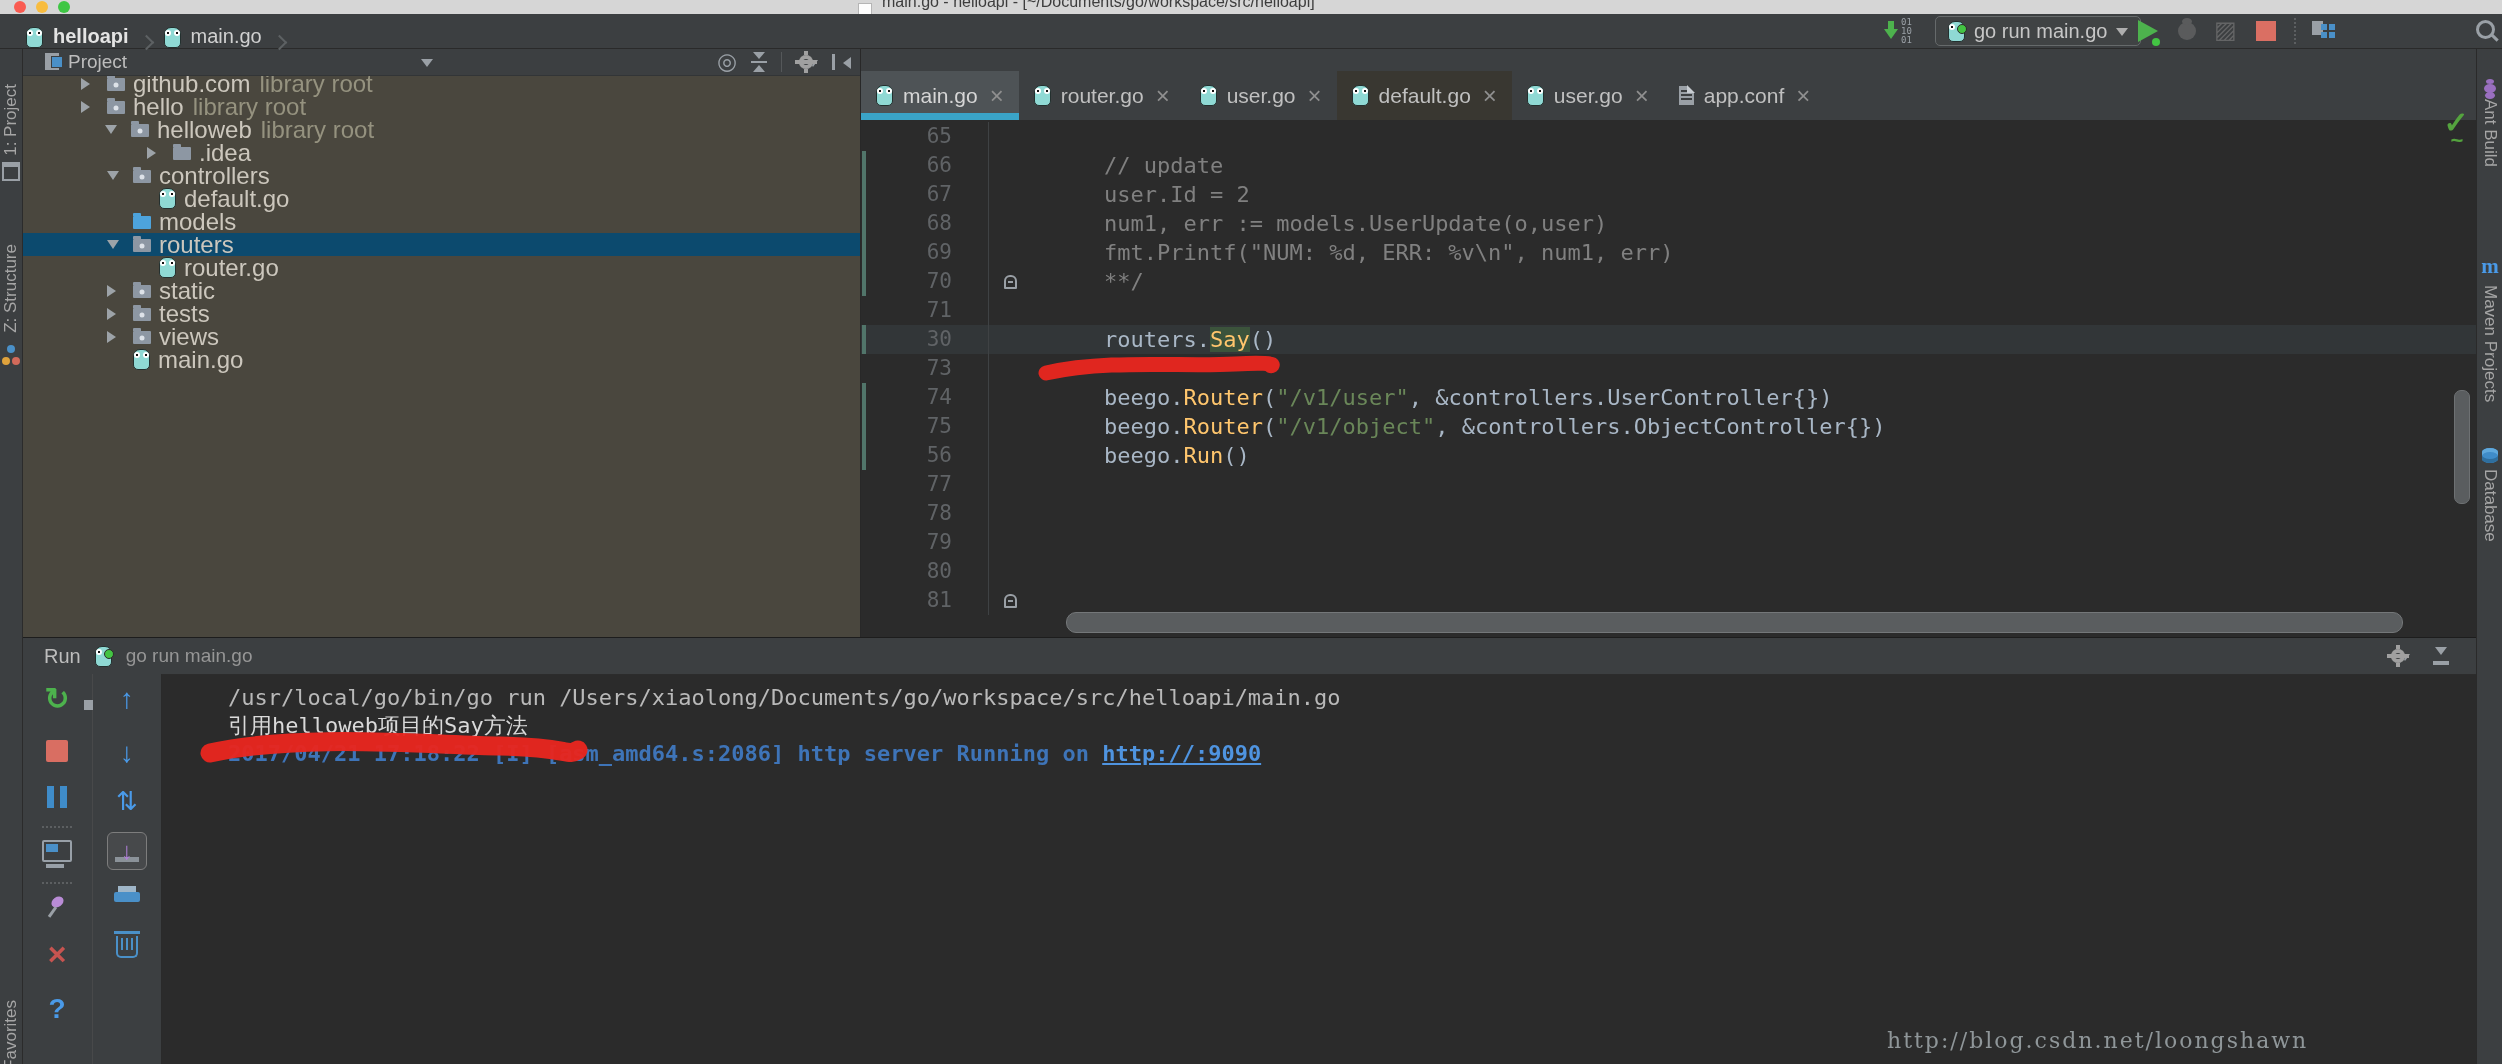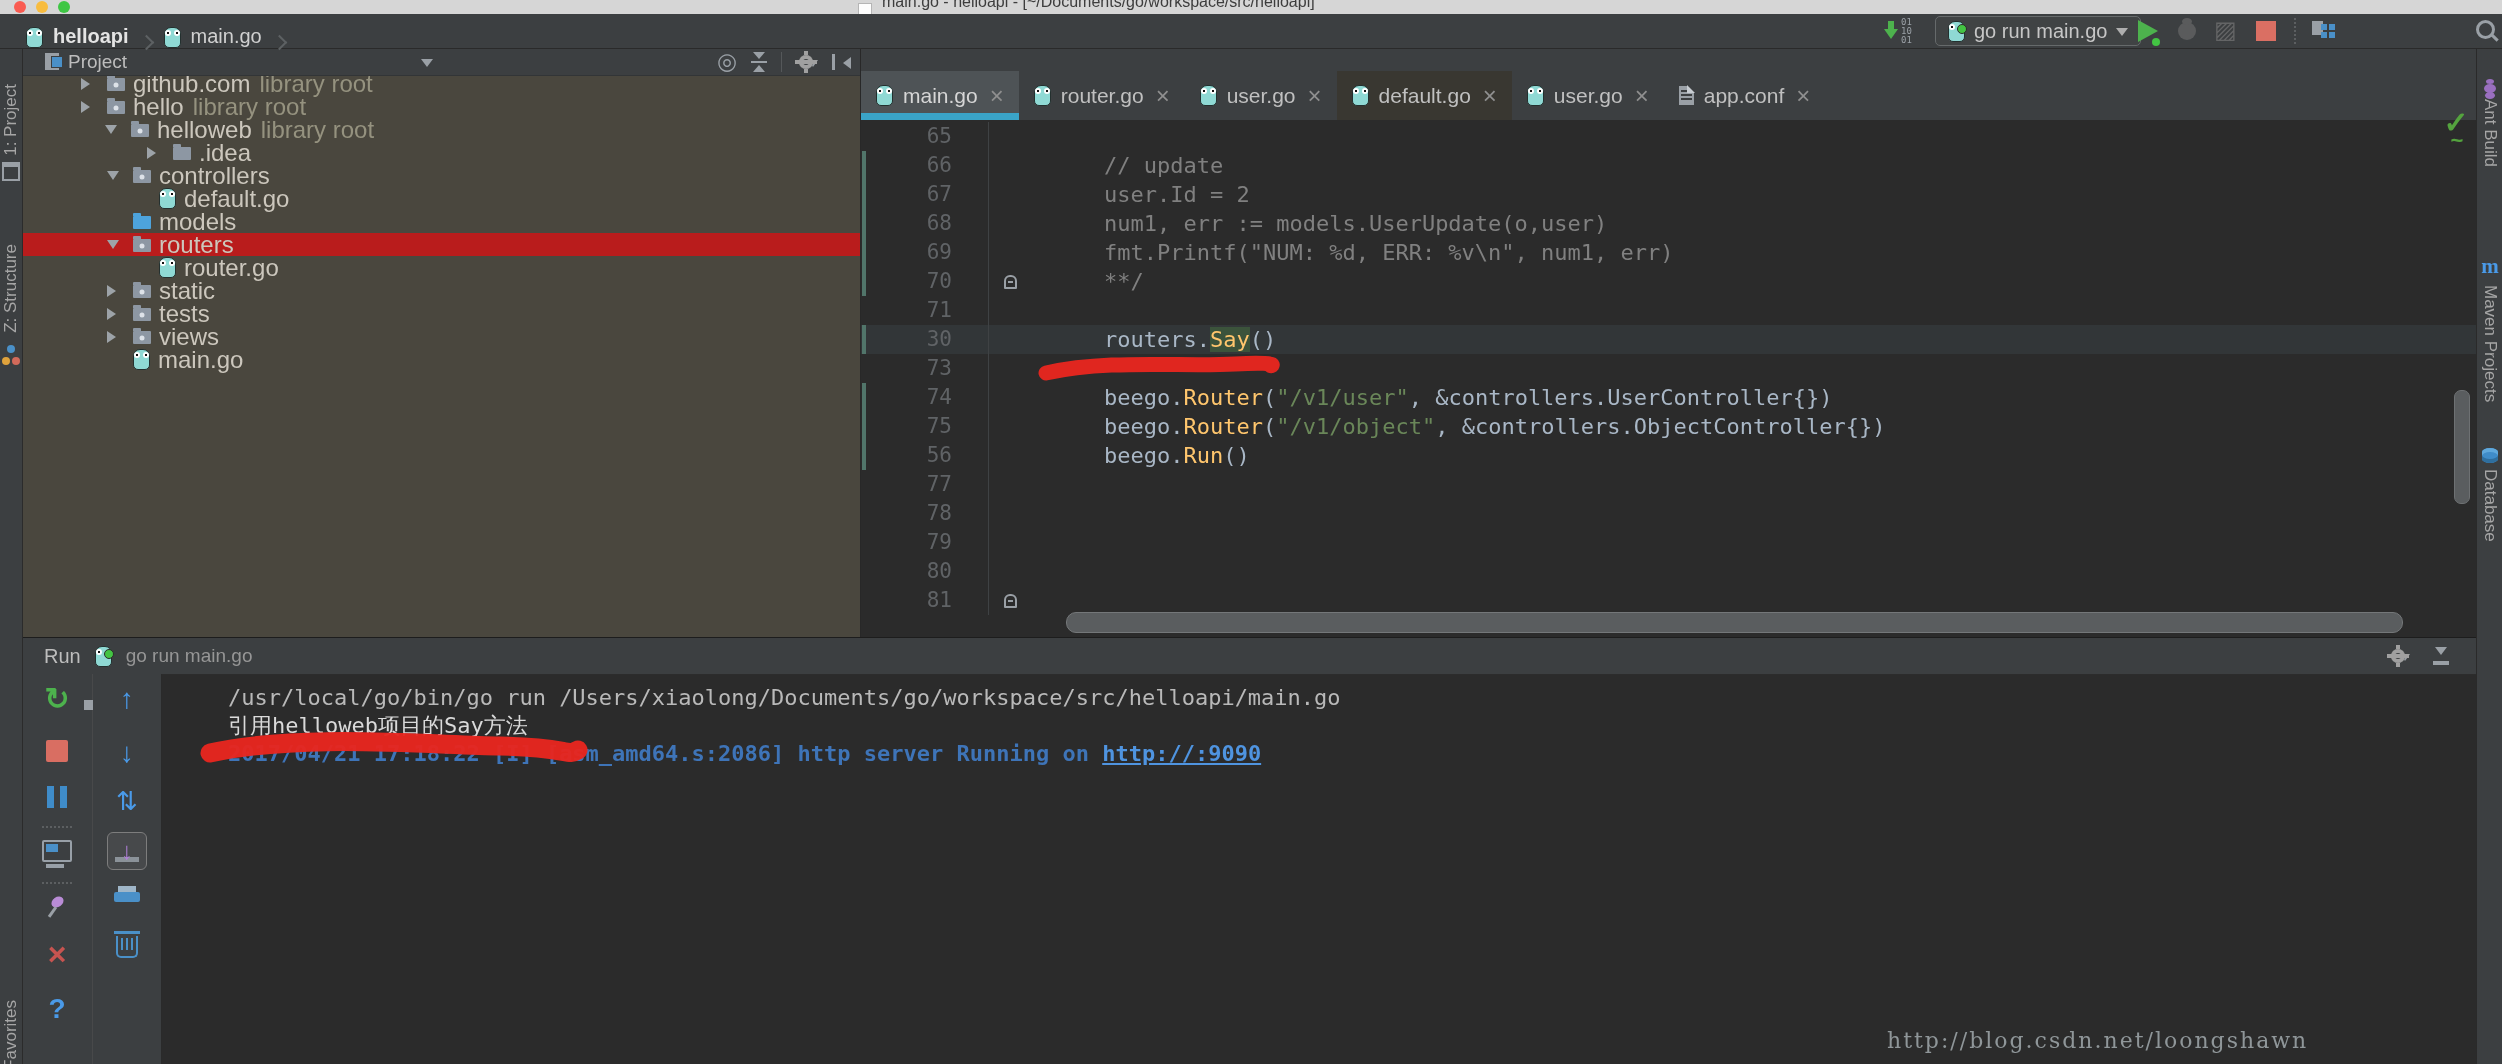--- a/index.html
+++ b/index.html
@@ -83,21 +83,21 @@
   .gear i{position:absolute;left:3px;top:3px;width:14px;height:14px;border-radius:50%;background:#a0a0a0;box-shadow:inset 0 0 0 4px #a0a0a0, inset 0 0 0 7px #3c3f41}
   .gear-dd{width:0;height:0;border:5px solid transparent;border-top:7px solid #9aa0a6;margin:8px 0 0 -8px}
   .hideleft{position:relative;width:18px;height:18px}
   .hideleft::before{content:"";position:absolute;left:0;top:1px;width:3px;height:16px;background:#9aa0a6}
   .hideleft::after{content:"";position:absolute;left:5px;top:4px;border:6px solid transparent;border-right:8px solid #9aa0a6}
 
   
   #tree{position:absolute;left:0;top:28px;right:0;bottom:0;overflow:hidden}
   .trow{display:flex;align-items:center;height:23px;font-size:24px;color:#ccc7bd;white-space:nowrap}
   .trow:first-child{margin-top:-4px}
-  .trow.sel{background:#b91c1c}
+  .trow.sel{background:#0c4a6e}
   .arrslot{width:26px;display:inline-flex;justify-content:flex-start;align-items:center;flex:none}
   .arr-r{width:0;height:0;border:6px solid transparent;border-left:9px solid #9da3a8}
   .arr-d{width:0;height:0;border:6px solid transparent;border-top:9px solid #9da3a8;margin-top:6px}
   .folder{display:inline-block;width:18px;height:13px;background:#8d97a3;border-radius:1px;position:relative;margin:2px 8px 0 0;flex:none}
   .folder::before{content:"";position:absolute;top:-3px;left:0;width:8px;height:3px;background:inherit;border-radius:1px 1px 0 0}
   .folder.dot::after{content:"";position:absolute;left:50%;top:50%;transform:translate(-50%,-50%);width:5px;height:5px;background:#dde2e8;border-radius:50%}
   .folder.blue{background:#4da3dc}
   .tsuffix{color:#95927f;margin-left:9px}
 
   

